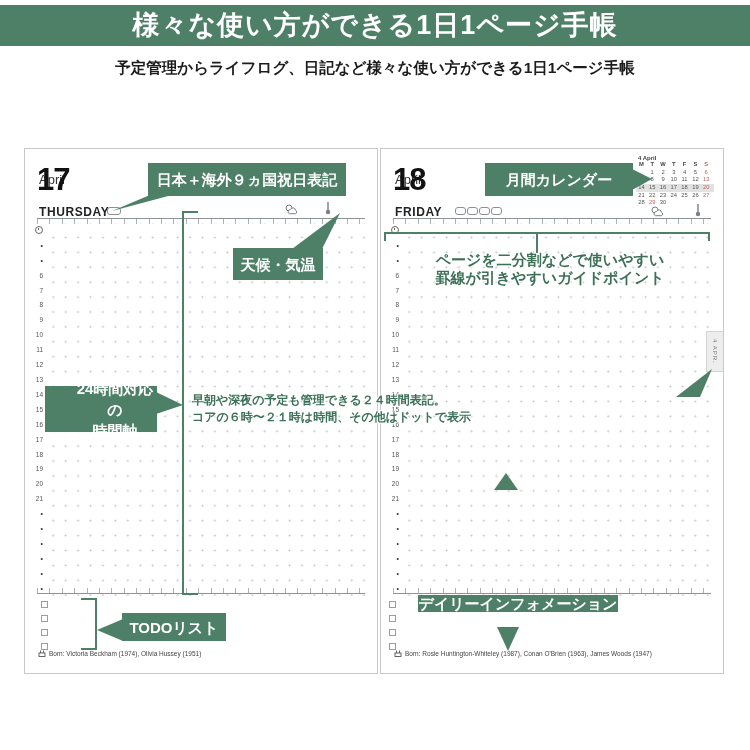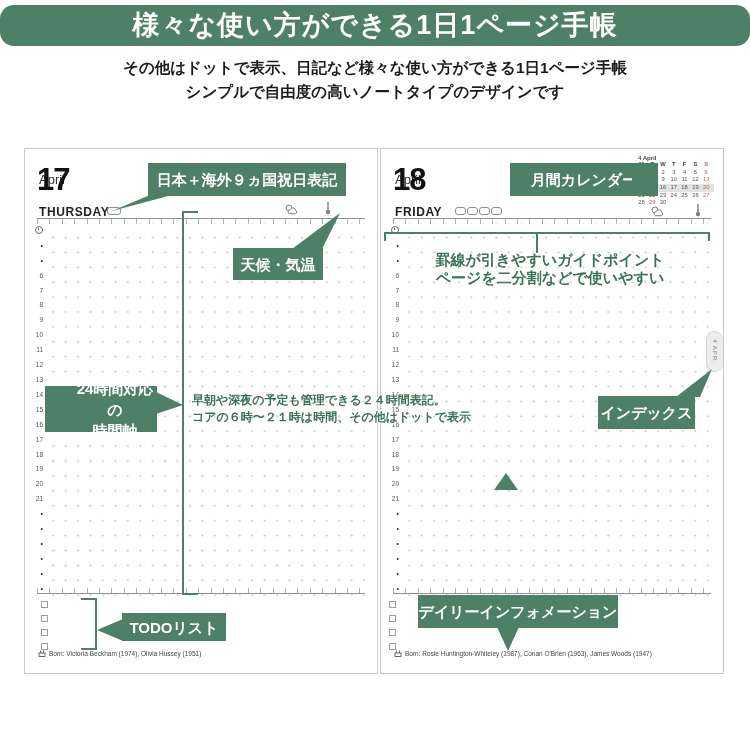--- a/index.html
+++ b/index.html
@@ -1,17 +1,17 @@
 <!DOCTYPE html>
 <html style="--green: #4e8068; --green_text: #3c7158; --green-text: #3c7158; --red: #c75f5f;"><head>
 <meta charset="utf-8">
 <style>
   html,body{margin:0;padding:0;background:#fff;font-family:"Liberation Sans",sans-serif;}
   #canvas{position:relative;width:750px;height:750px;background:#fff;overflow:hidden;}
-  .abs{position:absolute;border-radius:14px;}
+  .abs{position:absolute;}
 
   
   #banner{left:0;top:5px;width:750px;height:41px;background:var(--green);
     color:#fff;font-size:27px;font-weight:bold;text-align:center;line-height:41px;letter-spacing:1px;}
   #intro{left:0;top:56px;width:750px;text-align:center;color:#1c1c1c;font-size:15.5px;font-weight:bold;line-height:24px;}
 
   
   .page{position:absolute;top:148px;height:526px;background:#fff;border:1px solid #c9c9c9;box-sizing:border-box;}
   #page-left{left:24px;width:354px;}
   #page-right{left:380px;width:344px;}
@@ -66,22 +66,21 @@
 
   .wicon{position:absolute;}
 </style>
 </head>
 <body>
 
 <div id="canvas">
 
   <div id="banner" class="abs">様々な使い方ができる1日1ページ手帳</div>
   <div id="intro" class="abs">
-    <div>その他はドットで表示、日記など様々な使い方ができる1日1ページ手帳</div>
-    <div>シンプルで自由度の高いノートタイプのデザインです</div>
+    <div>予定管理からライフログ、日記など様々な使い方ができる1日1ページ手帳</div>
   </div>
 
   <div id="page-left" class="page">
     <div class="p-month">April</div>
     <div class="p-day">17</div>
     <div class="p-weekday">THURSDAY</div>
     <div class="pill" style="left:82px;top:58px;width:12px;"></div>
 
     <svg class="wicon" style="left:258px;top:54px;" width="16" height="12" viewBox="0 0 16 12">
       <circle cx="6" cy="5" r="3" fill="none" stroke="#7a7f83" stroke-width="1"></circle>
@@ -283,59 +282,58 @@
   <div class="brk" style="left:384px;top:232px;width:326px;height:2px;"></div>
   <div class="brk" style="left:384px;top:232px;width:2px;height:9px;"></div>
   <div class="brk" style="left:708px;top:232px;width:2px;height:9px;"></div>
   <div class="brk" style="left:536px;top:232px;width:2px;height:21px;"></div>
 
   <div class="lbl" style="left:148px;top:163px;width:198px;height:33px;">日本＋海外９ヵ国祝日表記</div>
   <svg class="tail" style="left:112px;top:195px;" width="60" height="16">
       <polygon points="38,0 60,0 0,16"></polygon>
     </svg>
 
-  <div class="lbl" style="left:510px;top:163px;width:148px;height:33px;">月間カレンダー</div>
+  <div class="lbl" style="left:485px;top:163px;width:148px;height:33px;">月間カレンダー</div>
   <svg class="tail" style="left:632px;top:169px;" width="20" height="21">
       <polygon points="0,0 0,21 20,10"></polygon>
     </svg>
 
   <div class="lbl" style="left:233px;top:248px;width:90px;height:32px;">天候・気温</div>
   <svg class="tail" style="left:292px;top:213px;" width="50" height="36">
       <polygon points="0,36 30,36 48,0"></polygon>
     </svg>
 
   <div class="lbl" style="left:45px;top:386px;width:112px;height:46px;flex-direction:column;padding-left:28px;">
     <div>24時間対応の</div>
     <div>時間軸</div>
   </div>
   <svg class="tail" style="left:156px;top:392px;" width="27" height="22">
       <polygon points="0,0 0,22 27,13"></polygon>
     </svg>
 
-  <div class="lbl" style="left:598px;top:396px;width:97px;height:33px;">インデックス</div>
   <svg class="tail" style="left:676px;top:369px;" width="36" height="28">
       <polygon points="0,28 24,28 36,0"></polygon>
     </svg>
 
   <svg class="tail" style="left:494px;top:473px;" width="24" height="17">
       <polygon points="0,17 24,17 12,0"></polygon>
     </svg>
 
   <div class="lbl" style="left:122px;top:613px;width:104px;height:28px;">TODOリスト</div>
   <svg class="tail" style="left:97px;top:619px;" width="26" height="22">
       <polygon points="26,0 26,22 0,11"></polygon>
     </svg>
 
-  <div class="lbl" style="left:418px;top:595px;width:200px;height:33px;">デイリーインフォメーション</div>
+  <div class="lbl" style="left:418px;top:595px;width:200px;height:17px;">デイリーインフォメーション</div>
   <svg class="tail" style="left:497px;top:627px;" width="22" height="24">
       <polygon points="0,0 22,0 11,24"></polygon>
     </svg>
 
   <div id="guide-text" class="gtext">
+    <div>ページを二分割などで使いやすい</div>
     <div>罫線が引きやすいガイドポイント</div>
-    <div>ページを二分割などで使いやすい</div>
   </div>
   <div id="hours-text" class="gtext">
     <div>早朝や深夜の予定も管理できる２４時間表記。</div>
     <div>コアの６時〜２１時は時間、その他はドットで表示</div>
   </div>
 
 </div>
 
 </body></html>

